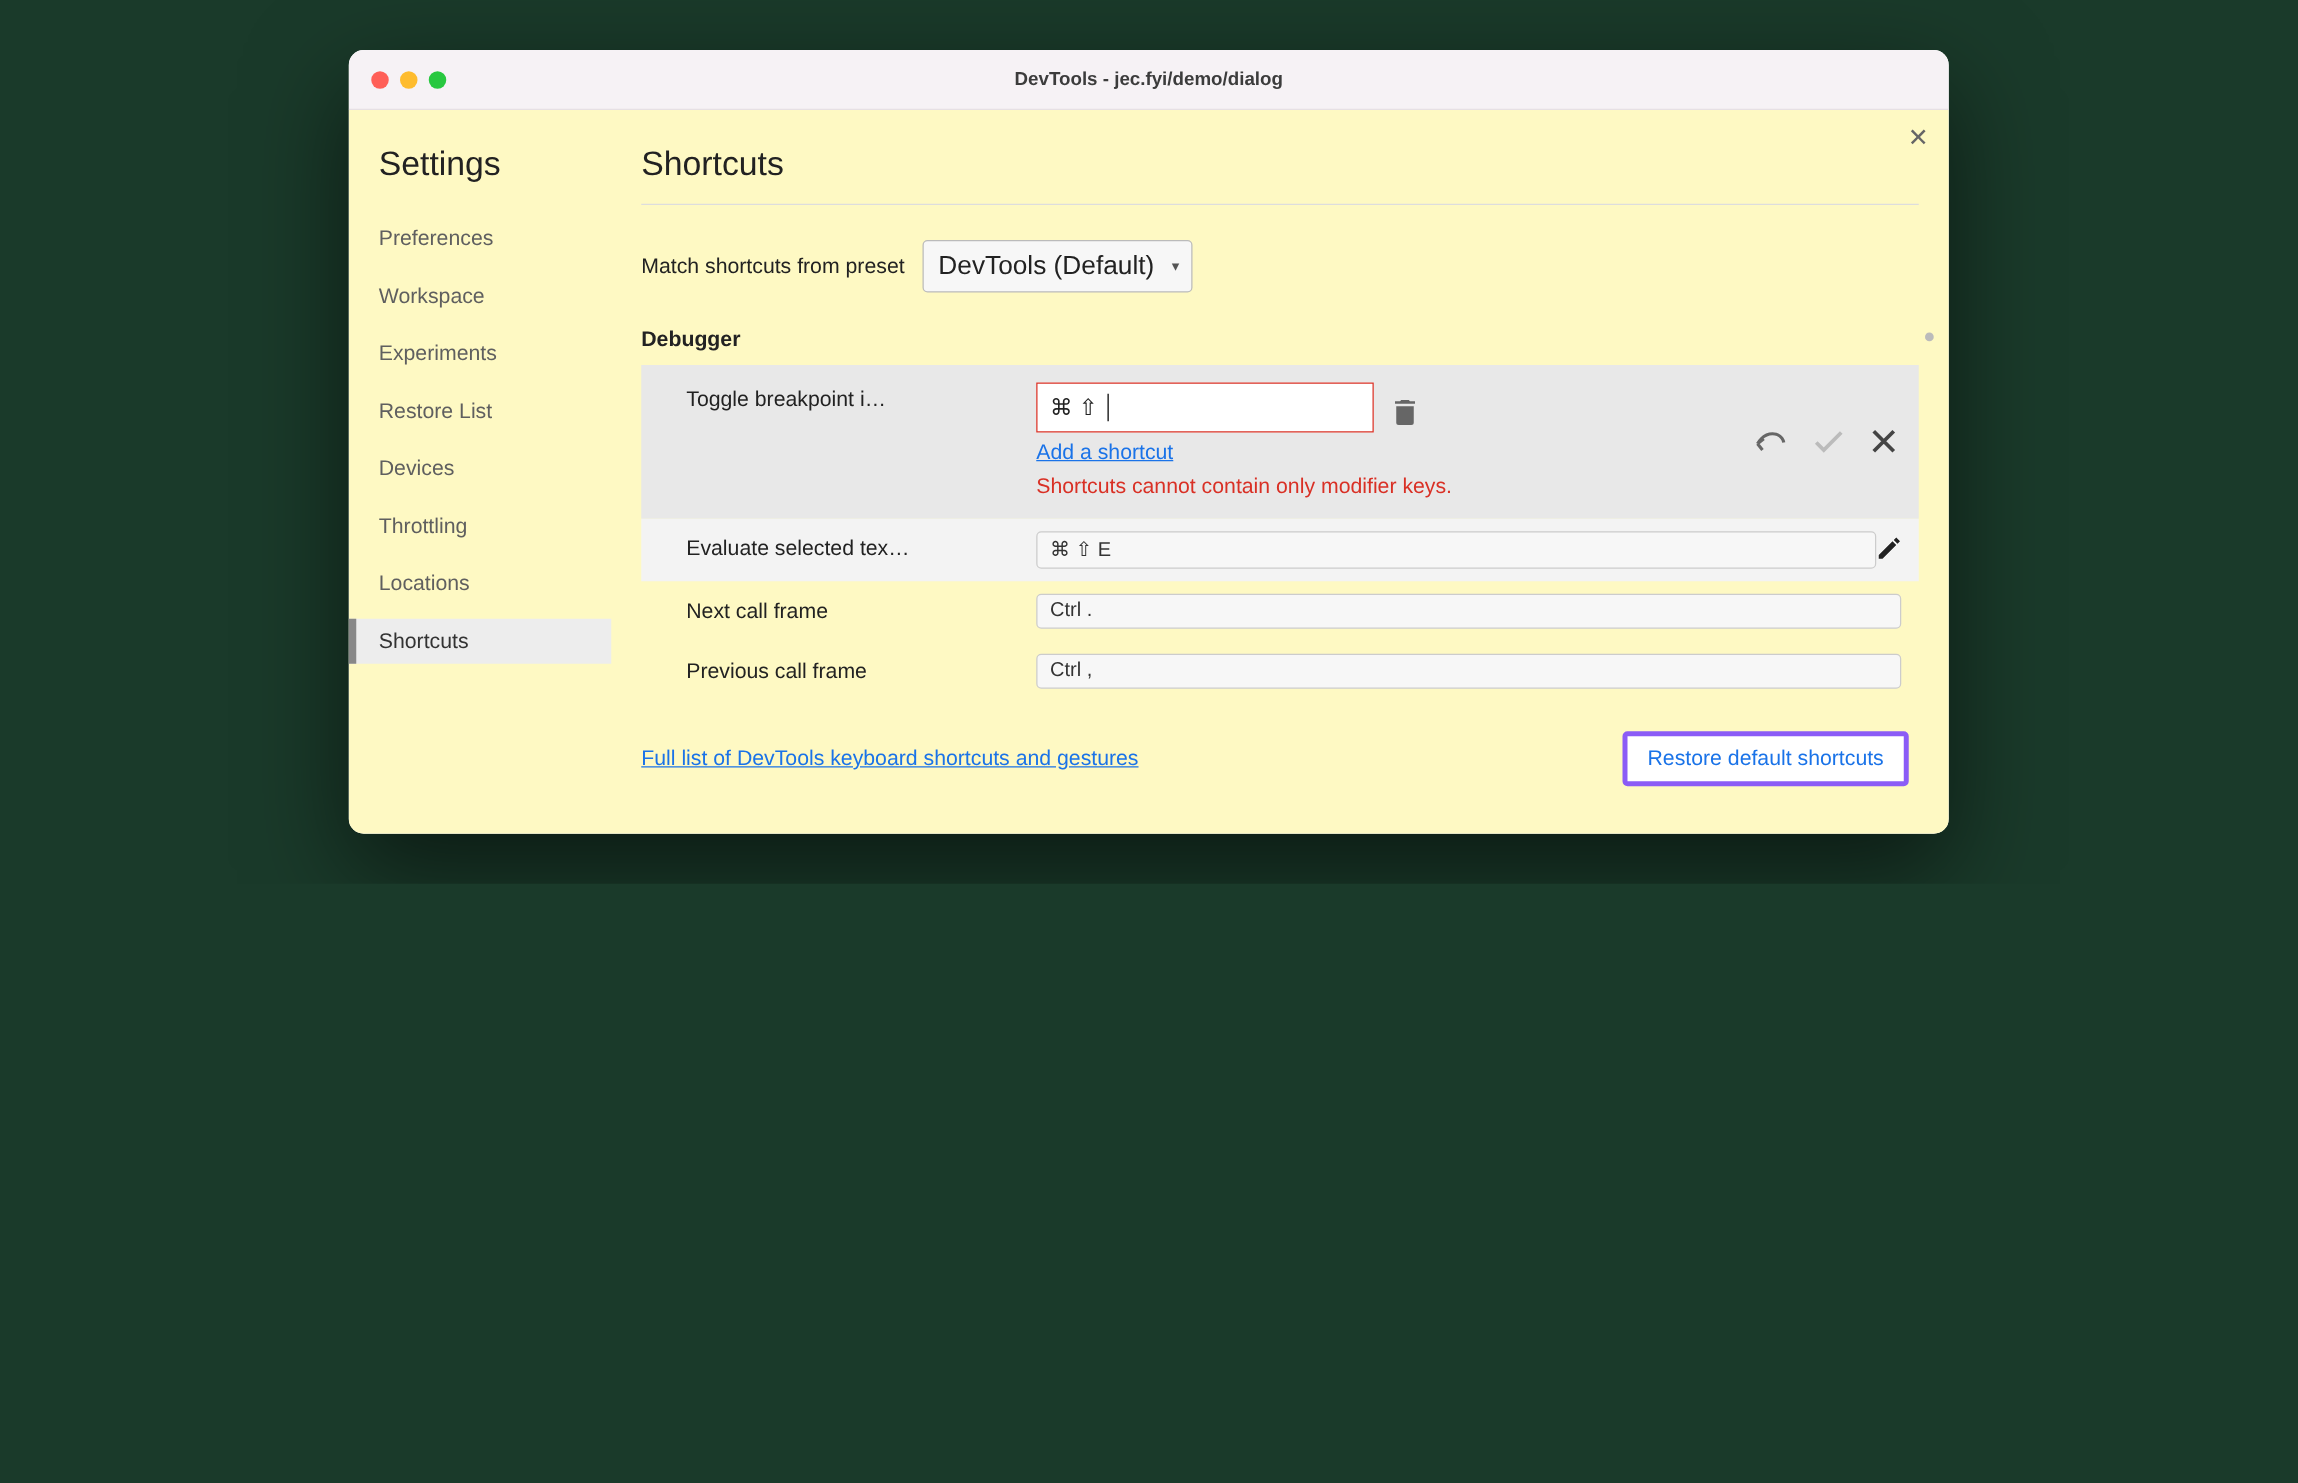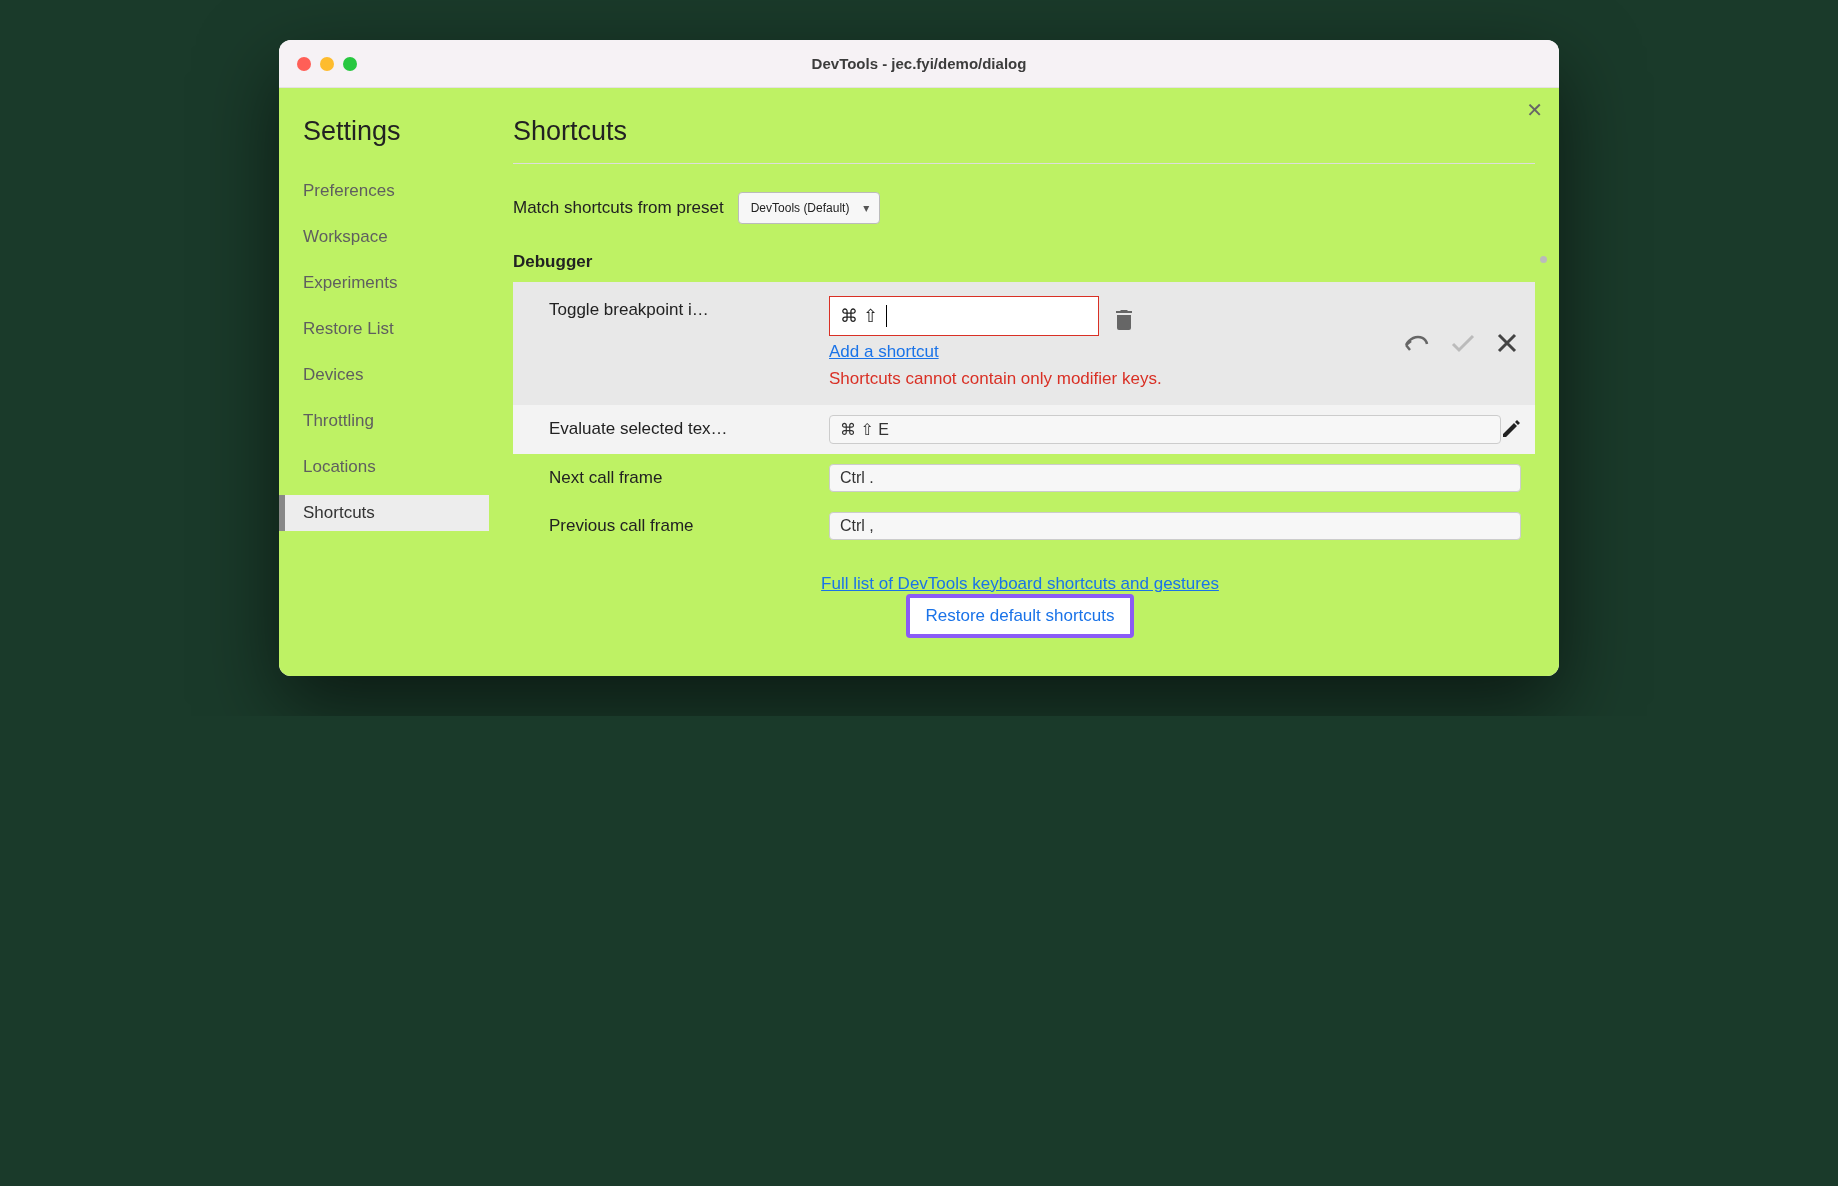--- a/index.html
+++ b/index.html
@@ -44,21 +44,21 @@
     text-align: center;
     font-size: 15px;
     font-weight: 600;
     color: #3c3c3c;
     pointer-events: none;
   }
 
   .body {
     display: flex;
     padding: 0;
-    background: #bef264;
+    background: #fef9c3;
   }
 
   .sidebar {
     width: 210px;
     padding: 28px 0 28px 0;
     flex-shrink: 0;
   }
   .sidebar-title {
     font-size: 27px;
     font-weight: 500;
@@ -107,21 +107,21 @@
     align-items: center;
     gap: 14px;
     padding: 28px 8px 28px 0;
     font-size: 17px;
     color: #222;
   }
   .preset-select {
     border: 1px solid #bbb;
     border-radius: 4px;
     padding: 8px 30px 8px 12px;
-    font-size: 12px;
+    font-size: 21px;
     background: #f7f7f7;
     position: relative;
     cursor: pointer;
   }
   .preset-select::after {
     content: "▾";
     position: absolute;
     right: 10px;
     top: 50%;
     transform: translateY(-50%);
@@ -242,21 +242,20 @@
     color: #333;
     cursor: pointer;
     padding-top: 4px;
   }
 
   .footer {
     display: flex;
     justify-content: space-between;
     align-items: center;
     padding: 24px 8px 14px 0;
-    flex-direction: column;
   }
   .footer-link {
     color: #1a73e8;
     text-decoration: underline;
     font-size: 17px;
     cursor: pointer;
   }
   .restore-btn {
     border: 4px solid #8b5cf6;
     border-radius: 4px;

